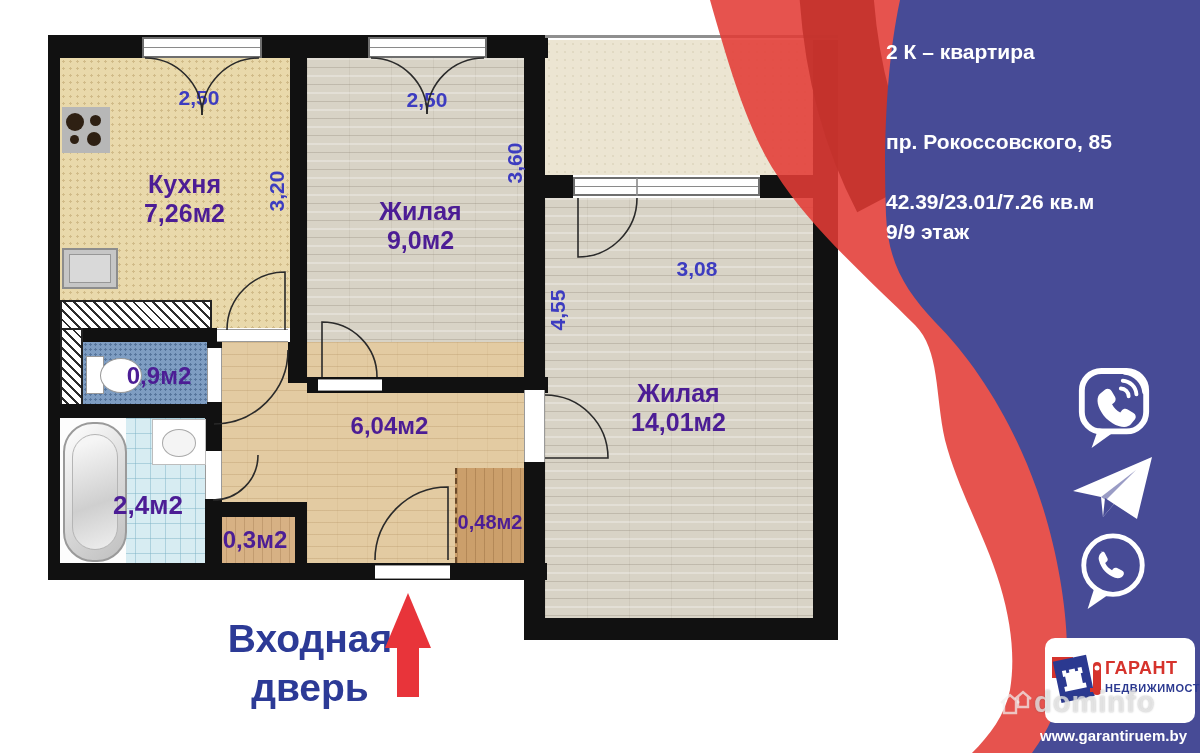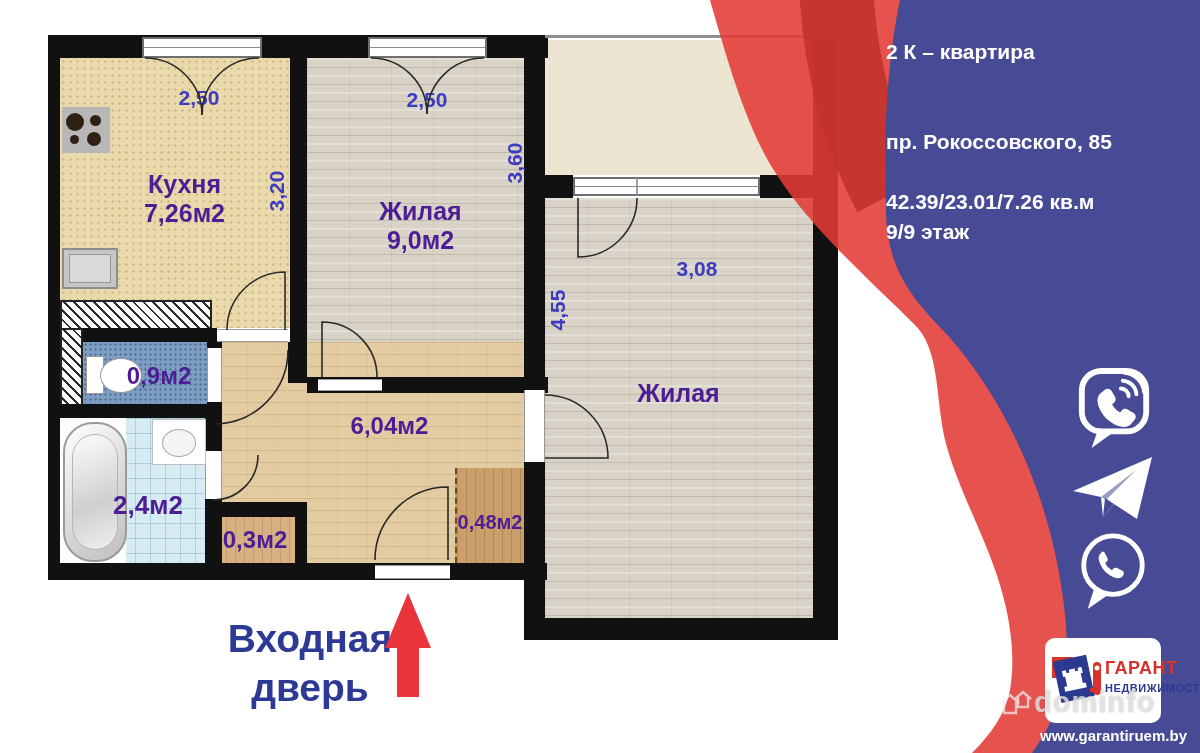--- a/index.html
+++ b/index.html
@@ -58,21 +58,21 @@
   .bsink{position:absolute;background:#fff;border:1px solid #bdbdbd;}
   .bsink-bowl{position:absolute;left:9px;top:9px;width:32px;height:26px;border:1.5px solid #a9a9a9;border-radius:50%;background:#f4f4f4;}
   .wc-tank{position:absolute;background:#fff;border:1px solid #999;}
   .wc-bowl{position:absolute;background:#fff;border:1px solid #999;border-radius:50%;}
   
   .ent-label{position:absolute;color:#2c3a96;font-weight:bold;font-size:39px;text-align:center;line-height:1.26;}
   .arrow-head{position:absolute;width:0;height:0;border-left:23px solid transparent;border-right:23px solid transparent;}
   .arrow-shaft{position:absolute;}
   
   .ptext{position:absolute;left:886px;width:314px;color:#ffffff;font-weight:bold;font-size:21px;text-align:left;z-index:7;}
-  .logo-card{position:absolute;left:1045px;top:638px;width:116px;height:85px;background:#ffffff;border-radius:10px;z-index:7;}
+  .logo-card{position:absolute;left:1045px;top:638px;width:150px;height:85px;background:#ffffff;border-radius:10px;z-index:7;}
   .logo-title{position:absolute;left:60px;top:20px;font-size:18px;font-weight:bold;color:#d6332c;letter-spacing:.5px;}
   .logo-sub{position:absolute;left:60px;top:44px;font-size:11px;font-weight:bold;color:#2b3990;letter-spacing:.55px;}
   .site{position:absolute;left:1040px;top:727px;width:145px;text-align:center;color:#fff;font-weight:bold;font-size:15px;z-index:7;}
   .wmark{position:absolute;left:998px;top:686px;z-index:9;color:rgba(240,240,240,.72);
          font-size:29px;font-weight:bold;letter-spacing:1px;text-shadow:0 0 2px rgba(90,90,90,.45);
          display:flex;align-items:center;gap:2px;}
 </style>
 </head>
 <body>
 
@@ -157,20 +157,21 @@
   <div class="rlabel" style="left:112px;top:170px;width:145px;font-size:25px;">
     <span style="display:block;">Кухня</span>
     <span style="display:block;">7,26м2</span>
   </div>
   <div class="rlabel" style="left:348px;top:197px;width:145px;font-size:25px;">
     <span style="display:block;">Жилая</span>
     <span style="display:block;">9,0м2</span>
   </div>
   <div class="rlabel" style="left:606px;top:379px;width:145px;font-size:25px;">
     <span style="display:block;">Жилая</span>
+    <span style="display:block;">14,01м2</span>
   </div>
   <div class="rlabel" style="left:317px;top:412px;width:145px;font-size:24px;">
     <span style="display:block;">6,04м2</span>
   </div>
   <div class="rlabel" style="left:109px;top:362px;width:100px;font-size:24px;">0,9м2</div>
   <div class="rlabel" style="left:98px;top:490px;width:100px;font-size:26px;">2,4м2</div>
   <div class="rlabel" style="left:205px;top:526px;width:100px;font-size:24px;">0,3м2</div>
   <div class="rlabel" style="left:440px;top:511px;width:100px;font-size:20px;">0,48м2</div>
 
   <div class="dim" style="left:164px;top:85px;">2,50</div>

